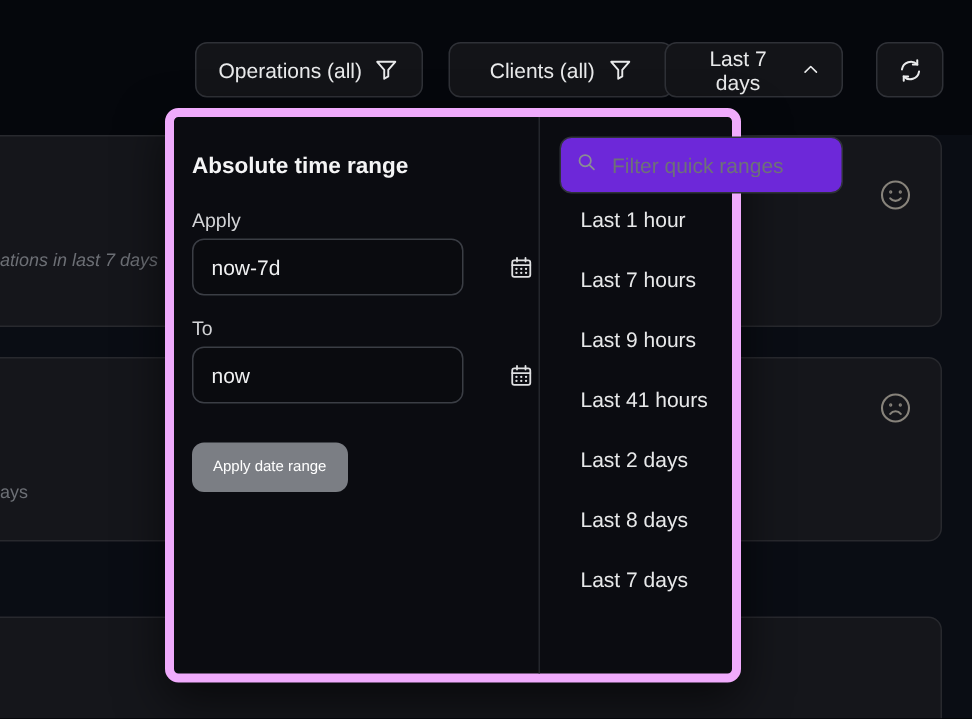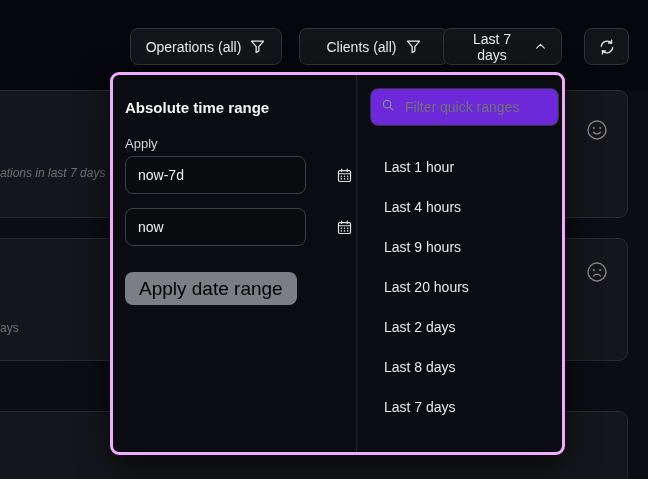--- a/index.html
+++ b/index.html
@@ -22,51 +22,51 @@
   
   .tb-btn{
     position:absolute;top:28px;height:37px;box-sizing:border-box;
     background:#131418;border:1px solid #2f3137;border-radius:8px;
     color:#e9eaeb;font-size:14px;display:flex;align-items:center;justify-content:center;
     gap:8px;cursor:pointer;padding:0 14px;
   }
   .tb-btn svg{display:block;}
   
   .panel{
-    position:absolute;left:110px;top:72px;width:455px;height:383px;box-sizing:border-box;
-    background:#0b0c11;border:3px solid #f0abfc;border-radius:9px;
+    position:absolute;left:110px;top:72px;width:384px;height:383px;box-sizing:border-box;
+    background:#0b0c11;border:6px solid #f0abfc;border-radius:9px;
     box-shadow:0 12px 32px rgba(0,0,0,.6);z-index:20;display:flex;
   }
   .panel-left{position:relative;width:243px;box-sizing:border-box;padding:24px 12px 0 12px;}
   .panel-right{position:relative;flex:1;border-left:1px solid #24262c;box-sizing:border-box;}
   .abs-title{color:#f4f4f5;font-size:15px;font-weight:700;margin:0 0 20px 0;}
   .field-label{color:#d2d3d6;font-size:13px;margin:0 0 5px 0;}
   .date-row{display:flex;align-items:center;gap:30px;margin-bottom:14px;}
   .date-input{
     width:181px;height:38px;box-sizing:border-box;background:#0a0b0f;
     border:1px solid #3b3e45;border-radius:8px;color:#f0f1f2;font-size:14px;
     padding:0 12px;font-family:"Liberation Sans",sans-serif;outline:none;
   }
   .cal-btn{background:none;border:none;padding:0;cursor:pointer;line-height:0;}
   .apply-btn{
     margin-top:12px;height:33px;padding:0 14px;background:#7b7e84;border:none;
-    border-radius:8px;color:#000000;font-size:19px;font-weight:500;cursor:pointer;
+    border-radius:8px;color:#ffffff;font-size:10px;font-weight:500;cursor:pointer;
     font-family:"Liberation Sans",sans-serif;
   }
   .quick-search{
     position:absolute;left:13px;top:13px;width:189px;height:38px;box-sizing:border-box;
     background:#6d28d9;border:1px solid #2f3238;border-radius:8px;
     display:flex;align-items:center;padding:0 10px;gap:8px;
   }
   .quick-search input{
     flex:1;min-width:0;background:transparent;border:none;outline:none;
     color:#e8e9ea;font-size:14px;font-family:"Liberation Sans",sans-serif;
   }
   .quick-search input::placeholder{color:#6e7178;}
-  .quick-list{position:absolute;left:0;top:72px;width:100%;}
+  .quick-list{position:absolute;left:0;top:48px;width:100%;}
   .quick-item{
     height:40px;display:flex;align-items:center;padding-left:27px;
     color:#e8e9ea;font-size:14px;cursor:pointer;
   }
 </style>
 </head>
 <body>
 
 <div id="screen">
 
@@ -147,20 +147,21 @@
             <svg width="17" height="17" viewBox="0 0 24 24" fill="none" stroke="#dfe0e2" stroke-width="1.7" stroke-linecap="round">
               <rect x="3.5" y="5" width="17" height="15.5" rx="2"></rect>
               <path d="M3.5 9.5h17"></path>
               <path d="M8 2.8v3.4M16 2.8v3.4"></path>
               <path d="M7.5 13h.01M12 13h.01M16.5 13h.01M7.5 16.8h.01M12 16.8h.01M16.5 16.8h.01" stroke-width="2.2"></path>
             </svg>
           </span>
         </button>
       </div>
 
+      <div class="field-label" style="margin-top:1px;">To</div>
       <div class="date-row">
         <input class="date-input" type="text" value="now" style="">
         <button class="cal-btn">
           <span>
             <svg width="17" height="17" viewBox="0 0 24 24" fill="none" stroke="#dfe0e2" stroke-width="1.7" stroke-linecap="round">
               <rect x="3.5" y="5" width="17" height="15.5" rx="2"></rect>
               <path d="M3.5 9.5h17"></path>
               <path d="M8 2.8v3.4M16 2.8v3.4"></path>
               <path d="M7.5 13h.01M12 13h.01M16.5 13h.01M7.5 16.8h.01M12 16.8h.01M16.5 16.8h.01" stroke-width="2.2"></path>
             </svg>
@@ -177,23 +178,23 @@
           <svg width="14" height="14" viewBox="0 0 24 24" fill="none" stroke="#8a8d93" stroke-width="2" stroke-linecap="round">
             <circle cx="10.5" cy="10.5" r="6.5"></circle>
             <path d="M15.5 15.5L20.5 20.5"></path>
           </svg>
         </span>
         <input type="text" placeholder="Filter quick ranges" style="">
       </div>
 
       <div class="quick-list">
         <div class="quick-item">Last 1 hour</div>
-        <div class="quick-item">Last 4 hours</div>
+        <div class="quick-item">Last 7 hours</div>
         <div class="quick-item">Last 9 hours</div>
-        <div class="quick-item">Last 20 hours</div>
+        <div class="quick-item">Last 41 hours</div>
         <div class="quick-item">Last 2 days</div>
         <div class="quick-item">Last 8 days</div>
         <div class="quick-item">Last 7 days</div>
       </div>
     </div>
 
   </div>
 
 </div>
 

